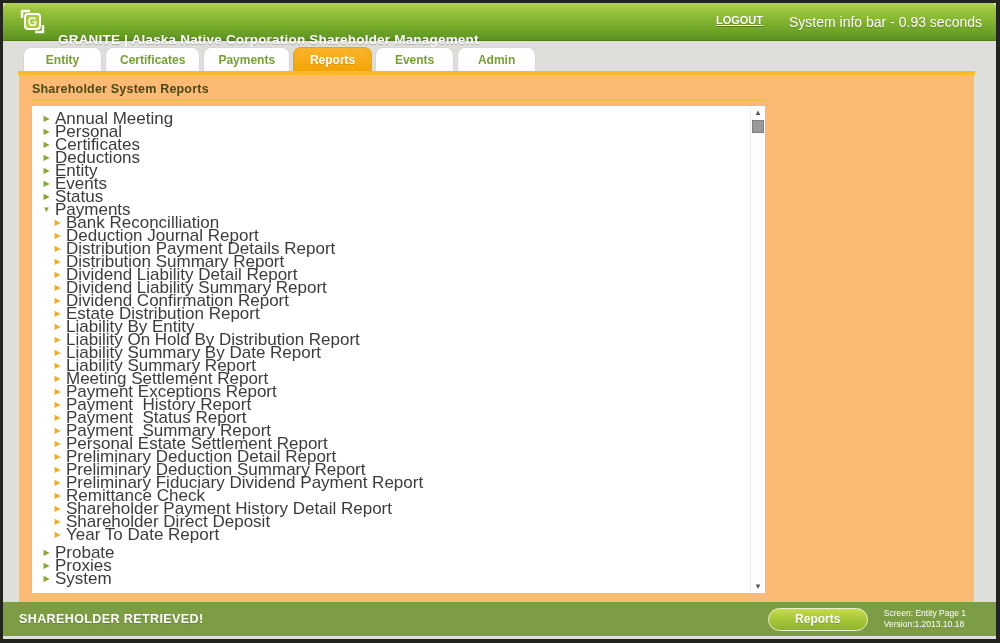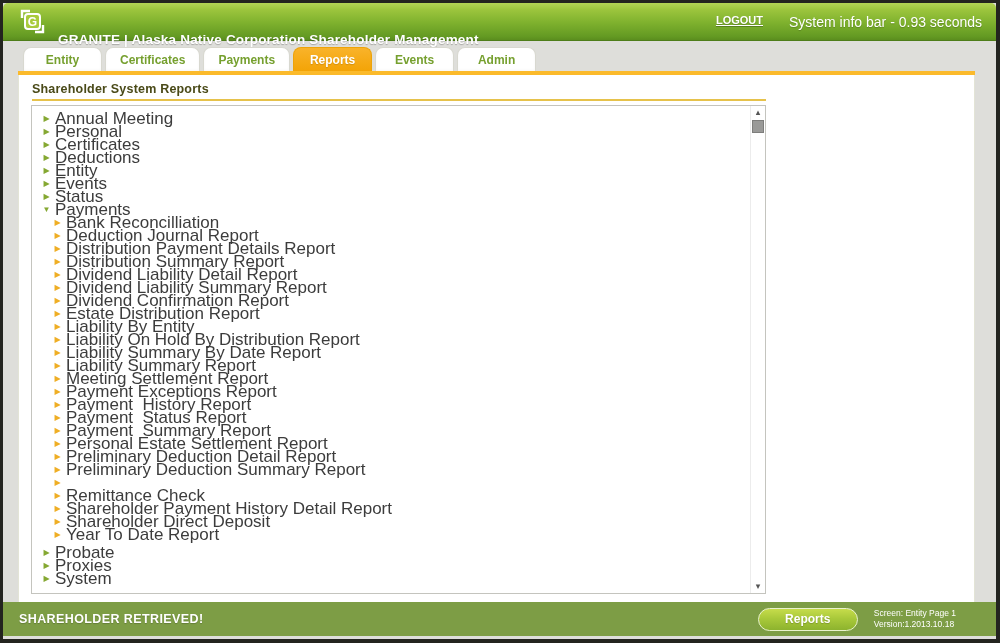--- a/index.html
+++ b/index.html
@@ -55,21 +55,21 @@
     box-shadow:none;
   }
   .rule {
     position:absolute; left:15px; top:68px; width:957px; height:4px;
     background:#fbba2b;
   }
 
   
   .panel {
     position:absolute; left:15px; top:72px; width:957px; height:528px;
-    background:#ffffff; border:1px solid #e3e4d6; border-top:none;
+    background:#fdba74; border:1px solid #e3e4d6; border-top:none;
   }
   .panel-heading {
     position:absolute; left:13px; top:7px;
     font-size:12.5px; font-weight:bold; color:#4a4a18; letter-spacing:.2px;
   }
   .heading-underline {
     position:absolute; left:13px; top:24px; width:734px; height:2px;
     background:#e6c24b;
   }
   .listbox {
@@ -96,21 +96,21 @@
     display:flex; flex-direction:column; align-items:center;
   }
   .sb-btn { width:13px; height:13px; color:#555; font-size:9px; line-height:13px; text-align:center; cursor:pointer; }
   .sb-thumb { width:12px; height:13px; background:#9a9a98; border:1px solid #7e7e7c; margin-top:1px; cursor:pointer; }
   .sb-track { flex:1 1 auto; }
 
   
   .footer {
     position:absolute; left:0; right:0; bottom:3px; height:34px;
     background:#7d9d45;
-    display:flex; align-items:center; padding:0 40px 0 16px;
+    display:flex; align-items:center; padding:0 30px 0 16px;
   }
   .footer-status {
     color:#ffffff; font-weight:bold; font-size:12.5px; letter-spacing:.4px;
     text-shadow:0 1px 1px rgba(0,0,0,.2); flex:1 1 auto;
   }
   .footer-button {
     width:100px; height:23px; border-radius:12px; border:1px solid #e9f2cd;
     background:linear-gradient(to bottom,#c6dc4b 0%,#a9c93a 45%,#8db32e 100%);
     color:#ffffff; font-weight:bold; font-size:12px;
     display:flex; align-items:center; justify-content:center; cursor:pointer;
@@ -273,20 +273,21 @@
             <div class="tree-row lvl2">
     <span class="arrow">▶</span>
     <span class="row-label">Preliminary Deduction Detail Report</span>
   </div>
             <div class="tree-row lvl2">
     <span class="arrow">▶</span>
     <span class="row-label">Preliminary Deduction Summary Report</span>
   </div>
             <div class="tree-row lvl2">
     <span class="arrow">▶</span>
+    <span class="row-label">Preliminary Fiduciary Dividend Payment Report</span>
   </div>
             <div class="tree-row lvl2">
     <span class="arrow">▶</span>
     <span class="row-label">Remittance Check</span>
   </div>
             <div class="tree-row lvl2">
     <span class="arrow">▶</span>
     <span class="row-label">Shareholder Payment History Detail Report</span>
   </div>
             <div class="tree-row lvl2">

